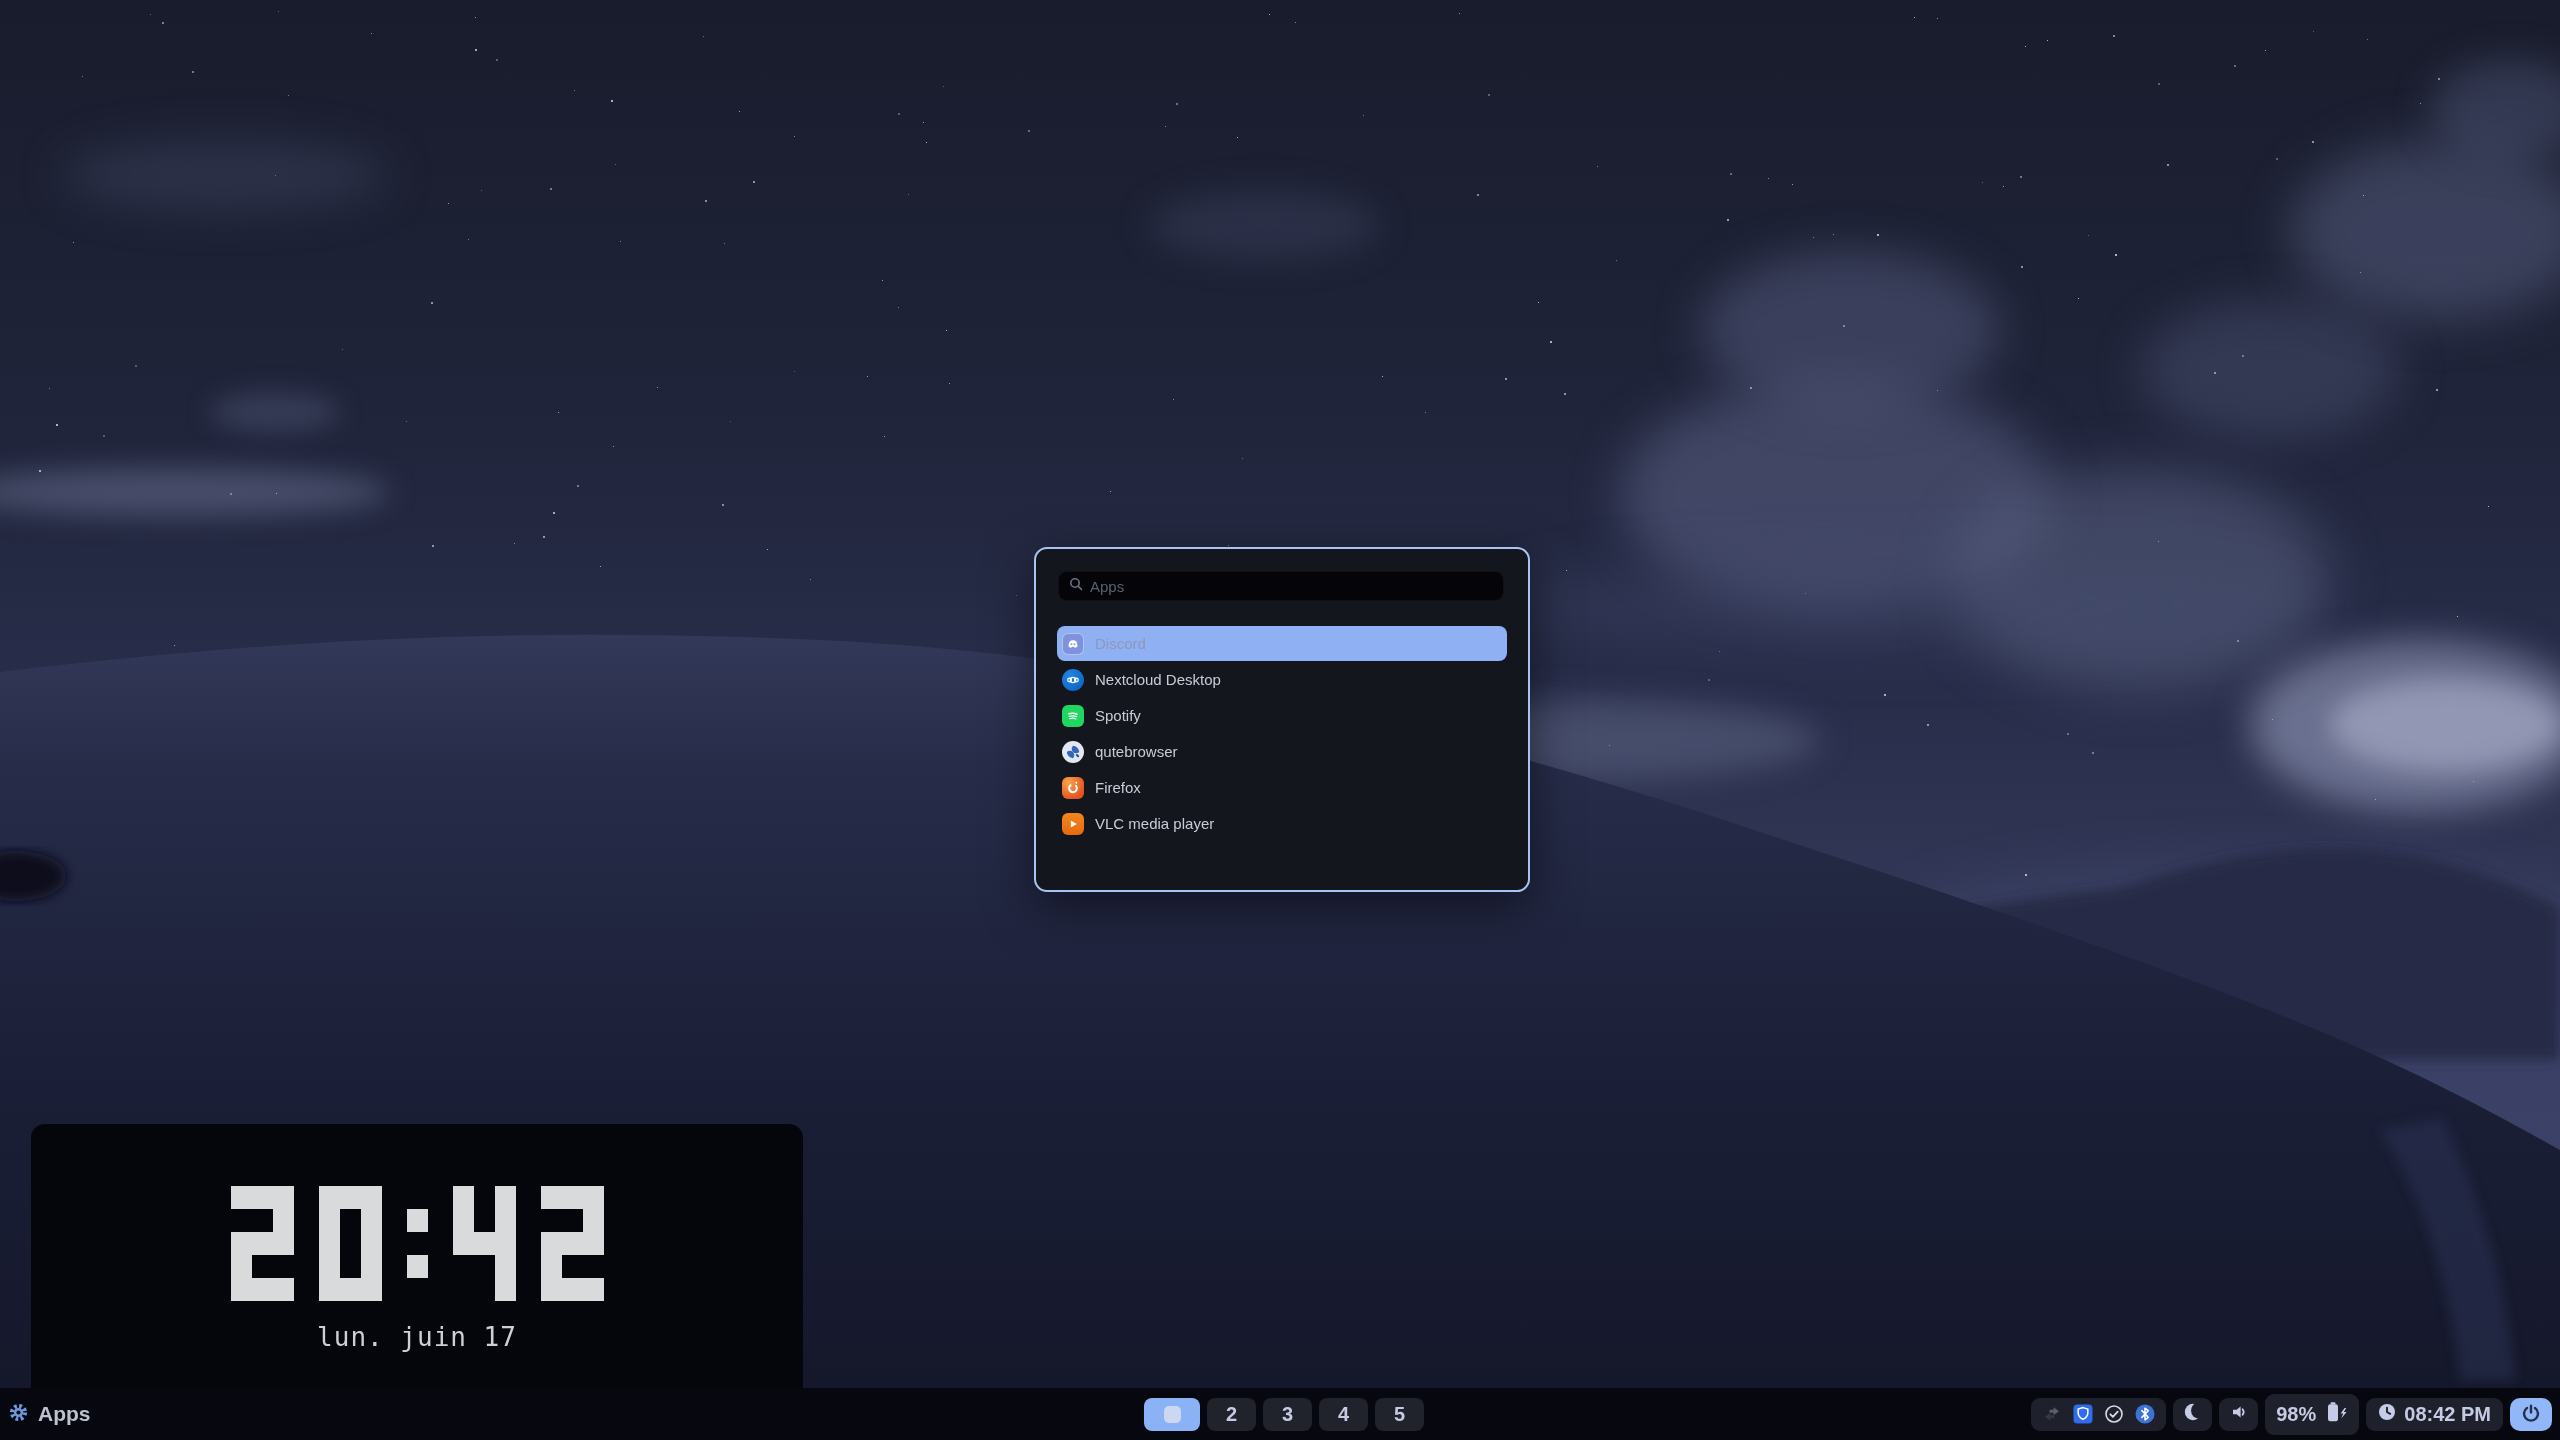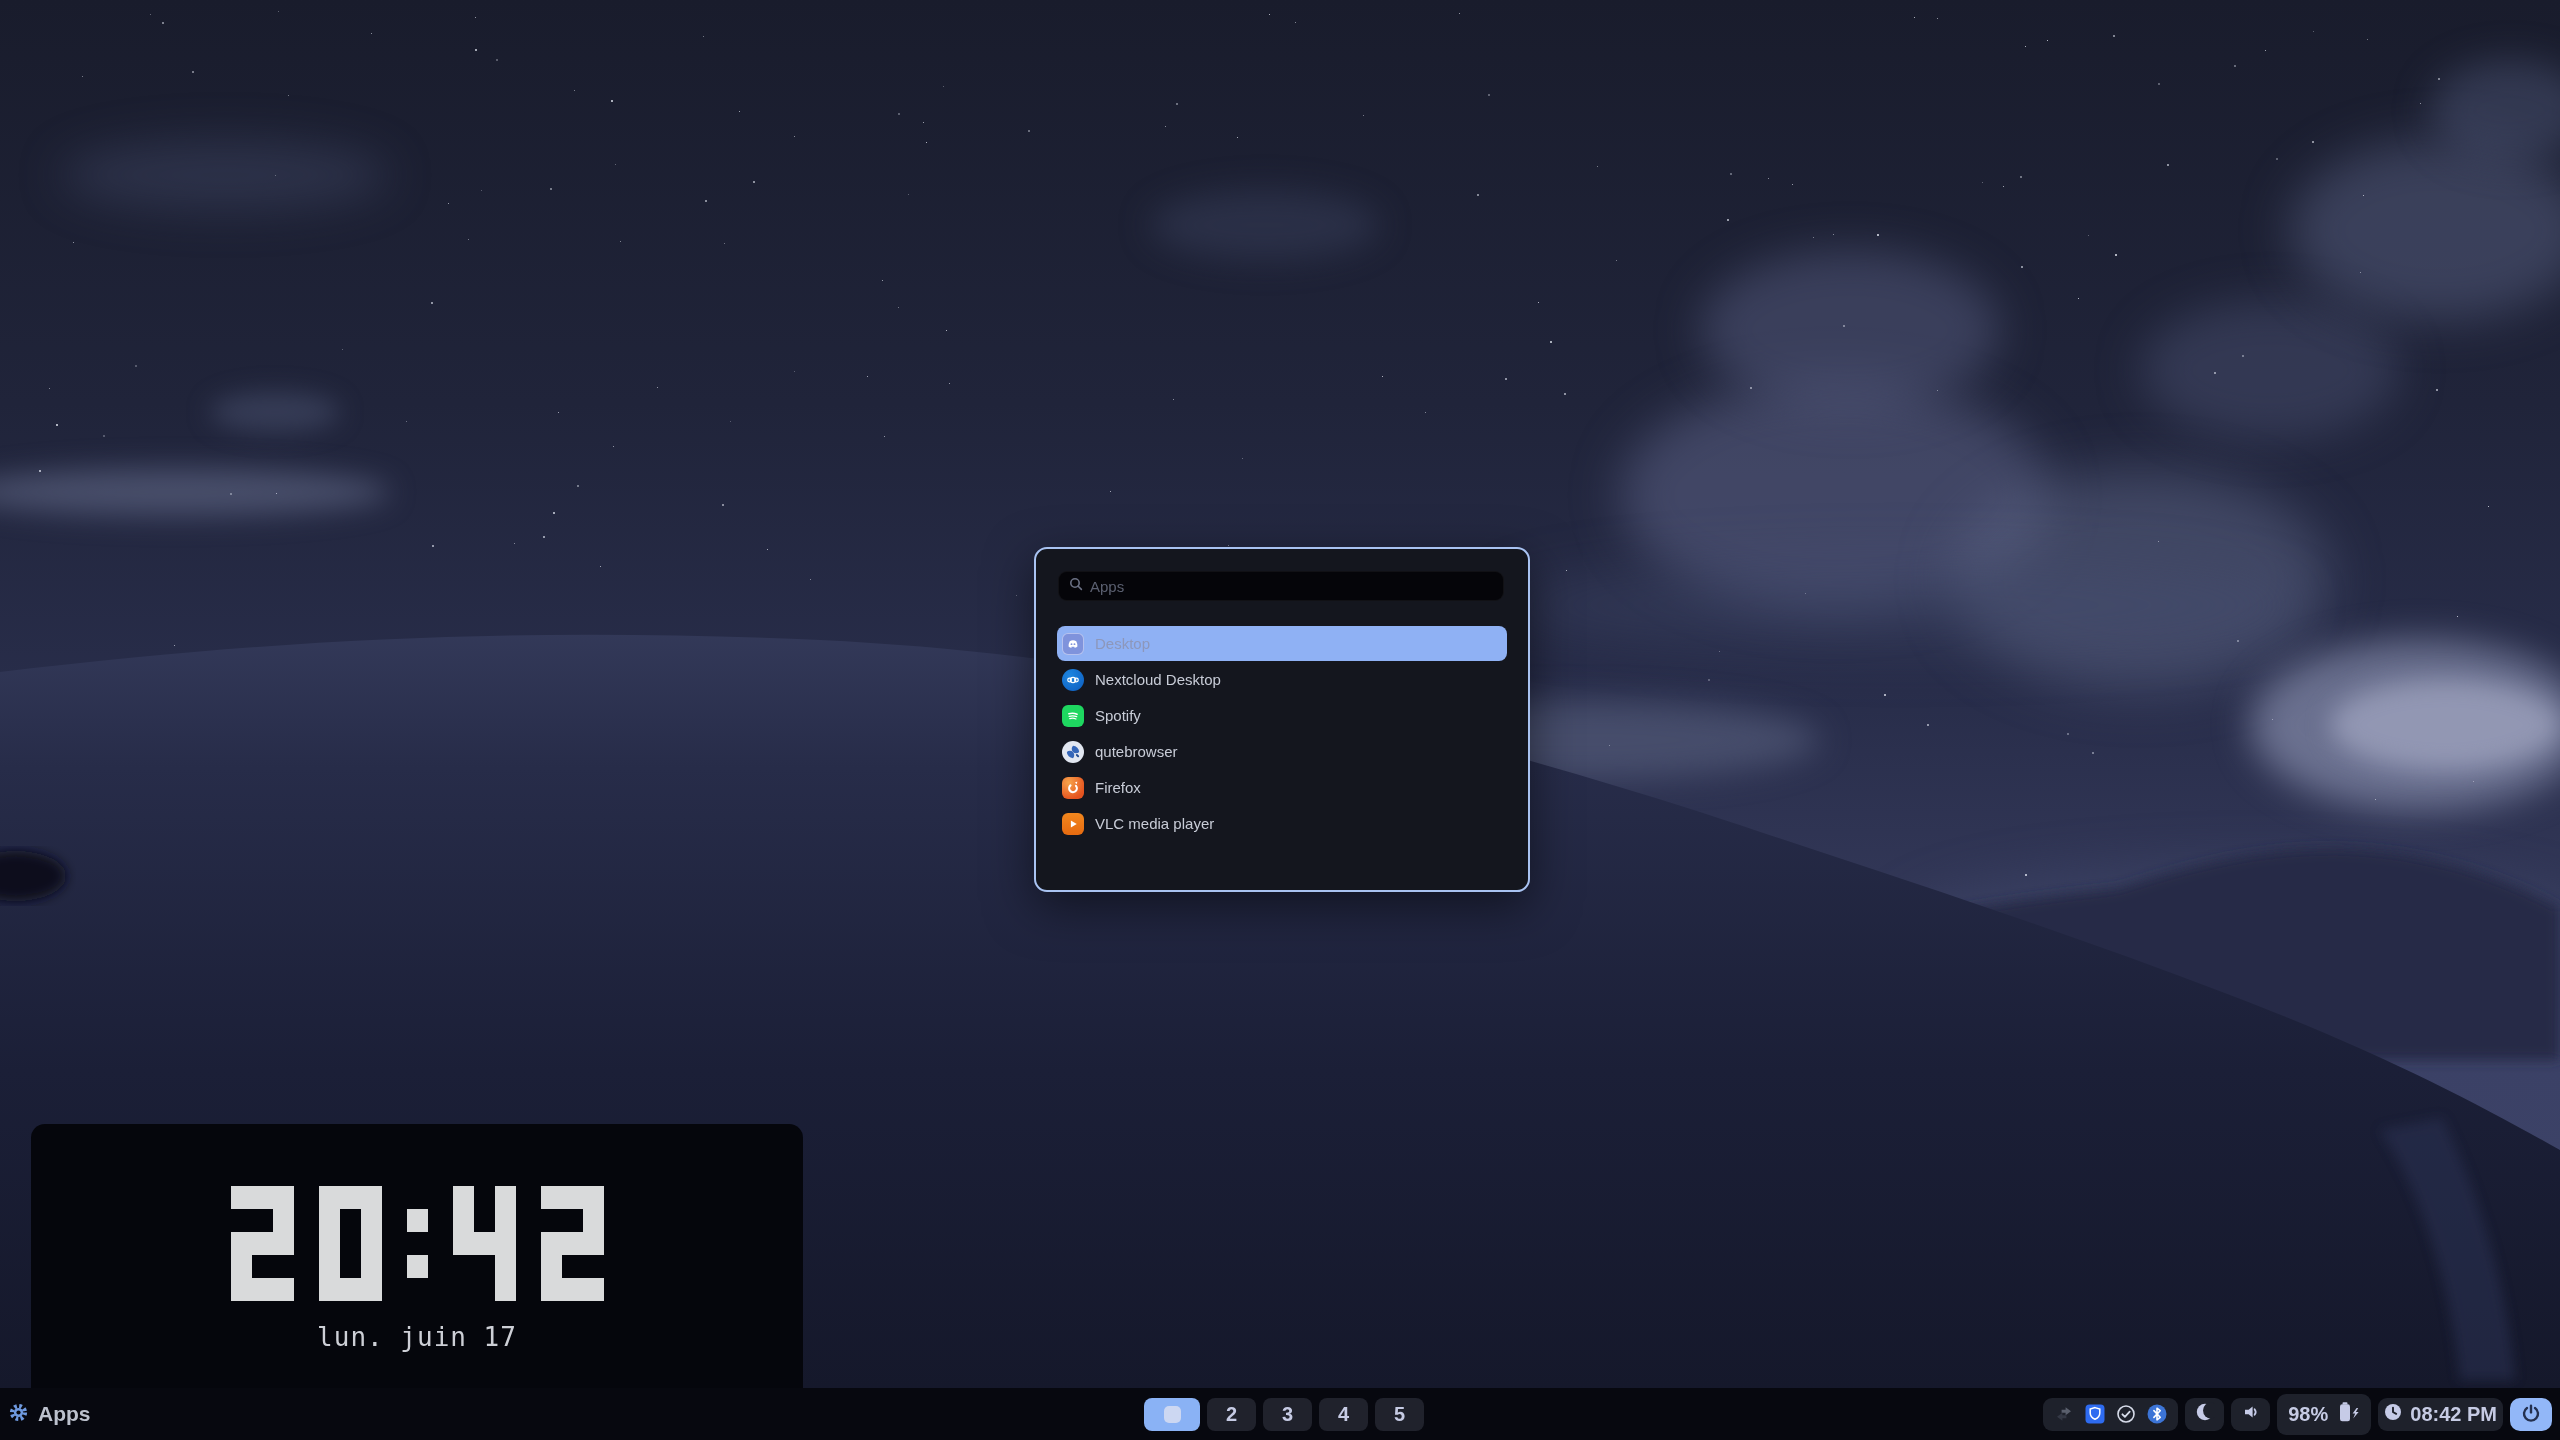--- a/index.html
+++ b/index.html
@@ -44,21 +44,21 @@
   #apps-label{font-size:21px;font-weight:700;color:#bcc1cd;}
   #bar-center{position:absolute;left:calc(50% + 4px);transform:translateX(-50%);top:0;height:100%;display:flex;align-items:center;gap:7px;}
   .ws{height:33px;width:49px;border:none;border-radius:8px;background:#20222c;color:#c6cbe4;font-size:20px;font-weight:700;font-family:"Liberation Sans",sans-serif;display:flex;align-items:center;justify-content:center;padding:0;cursor:pointer;}
   .ws.active{width:56px;background:#8ab2f5;}
   .ws-ind{width:17px;height:17px;border-radius:5px;background:#ccd7f2;}
   #bar-right{position:absolute;right:8px;top:0;height:100%;display:flex;align-items:center;gap:7px;}
   .pill{height:33px;border-radius:9px;background:#1e212b;display:flex;align-items:center;color:#c6cbe4;font-size:20px;font-weight:700;}
   #tray-pill{padding:0 11px;gap:11px;}
   .sq{width:39px;justify-content:center;}
   #battery-pill{padding:4px 11px;gap:6px;}
-  #time-pill{padding:0 6px;gap:8px;}
+  #time-pill{padding:0 12px;gap:8px;}
   #power-button{width:42px;height:33px;border:none;border-radius:10px;background:#92b7f8;display:flex;align-items:center;justify-content:center;cursor:pointer;}
   .trayicon{display:flex;align-items:center;justify-content:center;cursor:pointer;}
 </style>
 </head>
 <body>
 
 <div id="wallpaper">
   <div id="sky"></div>
 
   <div class="cloud" style="left:60px;top:140px;width:330px;height:70px;background:rgba(70,78,110,.38);filter:blur(22px);"></div>
@@ -194,21 +194,21 @@
 
   <div id="app-list">
     <div class="app-row selected">
       <span class="appicon ic-discord">
         <svg width="18" height="18" viewBox="0 0 22 22">
             <path d="M7 7.6 q4 -2.6 8 0 q1.7 3.3 1.4 6.4 q-1.7 1.4 -3.4 1.7 l-.5 -1.1 q.9 -.3 1.6 -.8 q-2.9 1.4 -6.2 0 q.7 .5 1.6 .8 l-.5 1.1 q-1.7 -.3 -3.4 -1.7 q-.3 -3.1 1.4 -6.4 z" fill="#fff"></path>
             <circle cx="9.2" cy="11.2" r="1.15" fill="#7f93dc"></circle>
             <circle cx="12.8" cy="11.2" r="1.15" fill="#7f93dc"></circle>
           </svg>
       </span>
-      <span class="app-label">Desktop</span>
+      <span class="app-label">Discord</span>
     </div>
     <div class="app-row">
       <span class="appicon ic-nextcloud">
         <svg width="18" height="18" viewBox="0 0 22 22">
             <circle cx="6.8" cy="11" r="2.2" fill="none" stroke="#fff" stroke-width="1.5"></circle>
             <circle cx="11" cy="11" r="3.2" fill="none" stroke="#fff" stroke-width="1.7"></circle>
             <circle cx="15.2" cy="11" r="2.2" fill="none" stroke="#fff" stroke-width="1.5"></circle>
           </svg>
       </span>
       <span class="app-label">Nextcloud Desktop</span>

